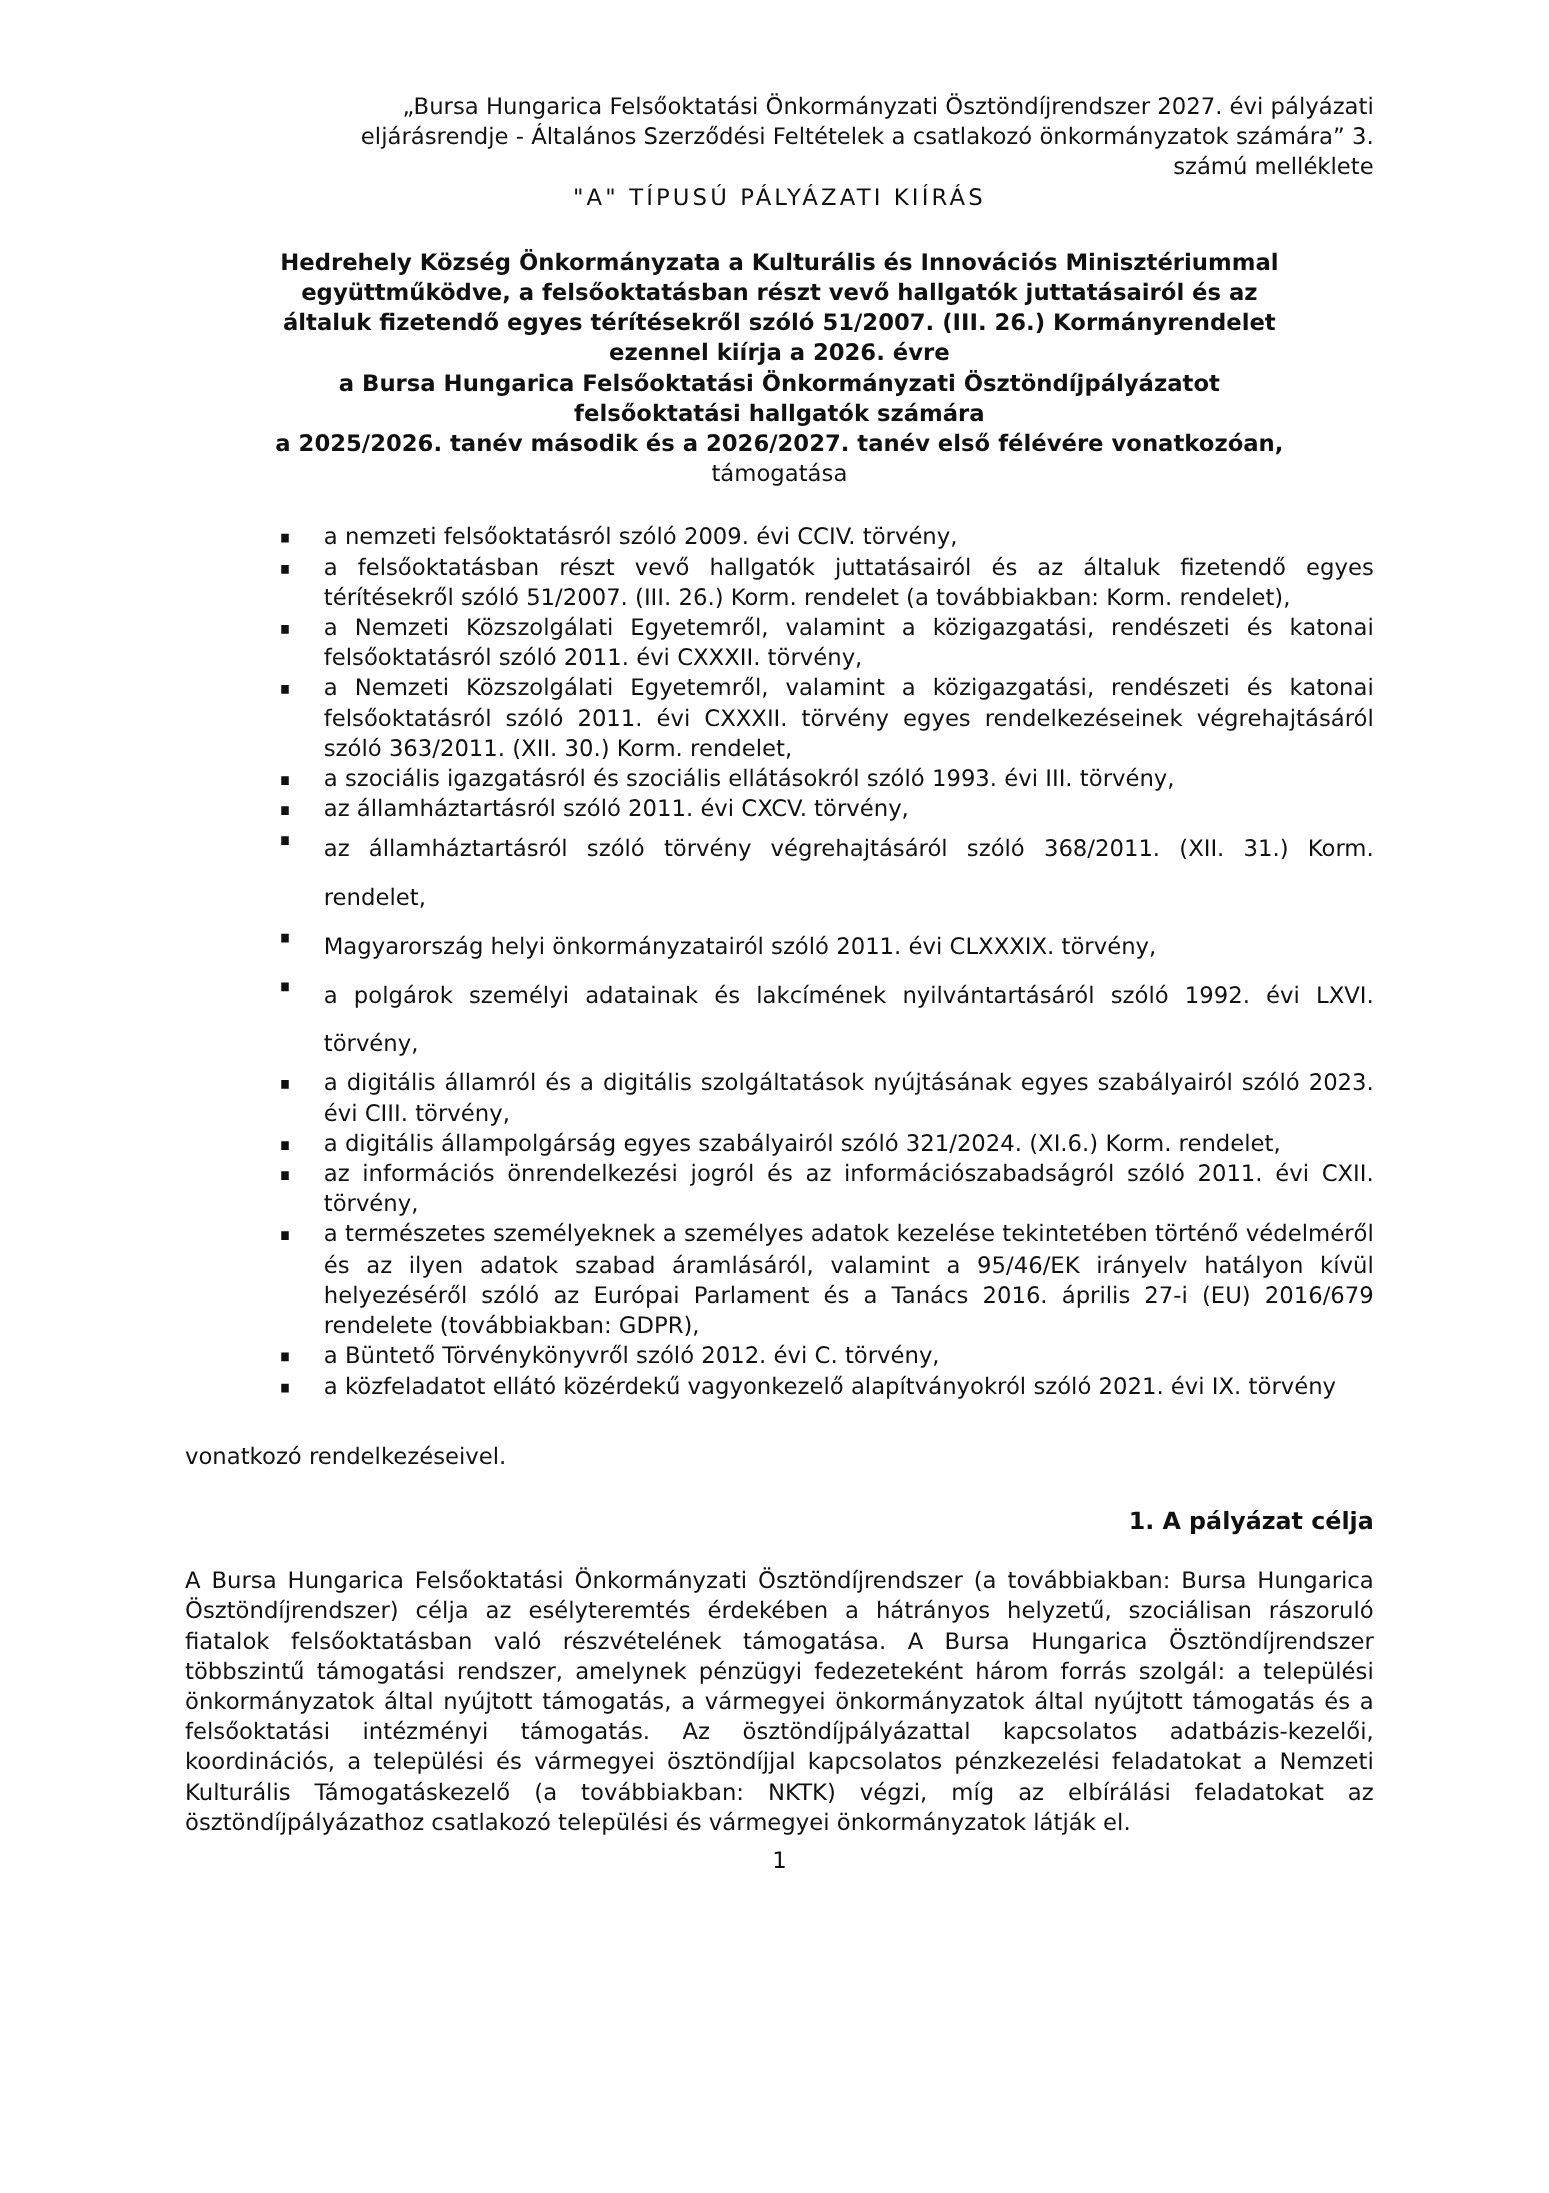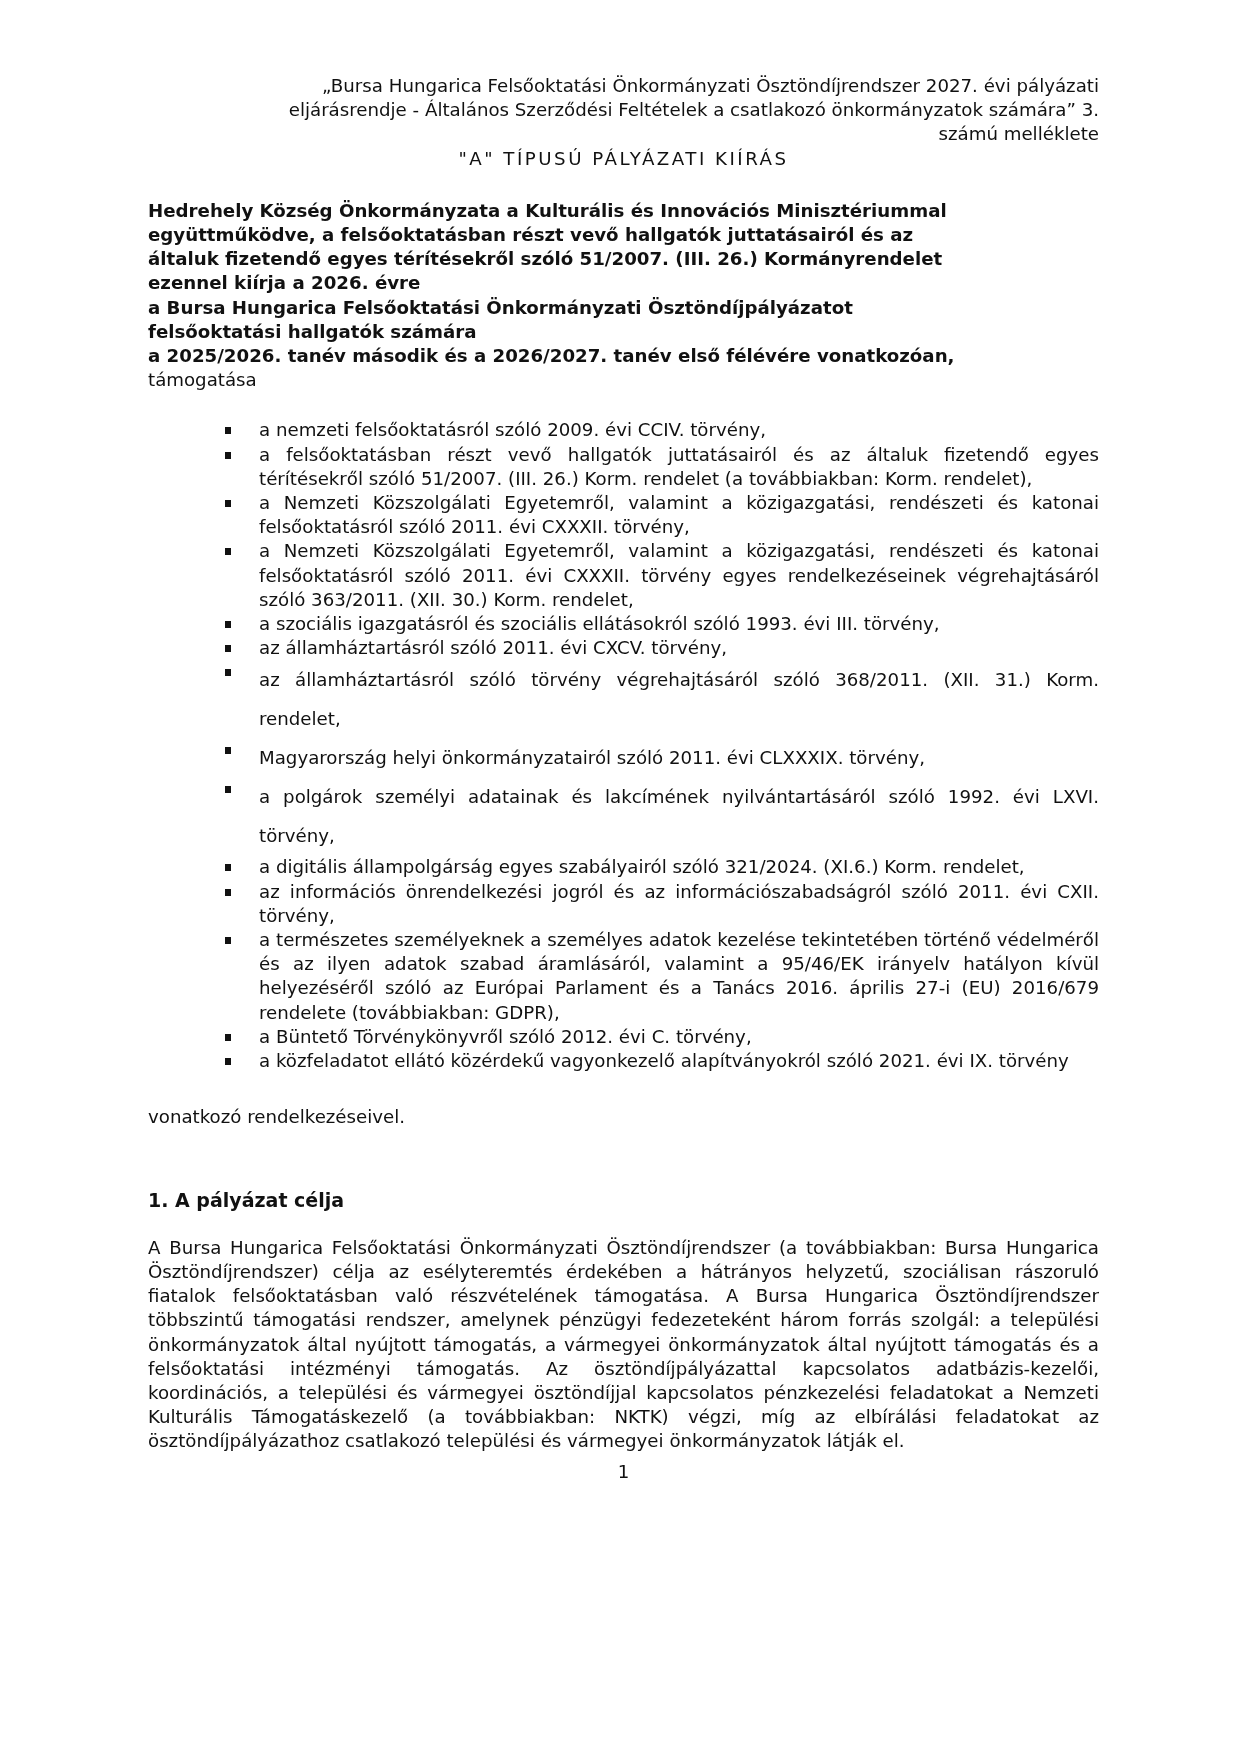--- a/index.html
+++ b/index.html
@@ -4,31 +4,31 @@
 <style>
   html, body { margin: 0; padding: 0; background: #ffffff; }
   body { width: 1239px; height: 1754px; position: relative; overflow: hidden; }
   .page {
     position: absolute; left: 148px; top: 74px; width: 951px;
     font-family: "DejaVu Sans", sans-serif; font-size: 18.2px; line-height: 24.2px;
     color: #111111;
   }
   .hdr-right { text-align: right; }
   .title-type { text-align: center; letter-spacing: 2.5px; margin-top: 0px; }
-  .decl { text-align: left; font-weight: bold; margin-top: 28px; }
+  .decl { text-align: center; font-weight: bold; margin-top: 28px; }
   .decl .plain { font-weight: normal; }
   ul.laws { list-style: none; margin: 26px 0 0 0; padding: 0 0 0 111px; }
   ul.laws li { position: relative; text-align: justify; }
   ul.laws li.tall { line-height: 39px; }
   ul.laws li::before {
     content: ""; position: absolute; left: -34px; top: 9px;
     width: 6px; height: 7px; background: #111;
   }
   .closing { margin-top: 32px; }
-  .sec-head { font-weight: bold; font-size: 19px; margin-top: 58px; }
+  .sec-head { font-weight: bold; font-size: 19px; margin-top: 27px; text-align: right; }
   .para { text-align: justify; margin-top: 24px; }
   .pgnum { text-align: center; margin-top: 6px; }
 </style>
 </head>
 <body>
 
 <div class="page">
 
   <div class="hdr-right">
     <div>„Bursa Hungarica Felsőoktatási Önkormányzati Ösztöndíjrendszer 2027. évi pályázati</div>
@@ -52,20 +52,21 @@
   <ul class="laws">
     <li>a nemzeti felsőoktatásról szóló 2009. évi CCIV. törvény,</li>
     <li>a felsőoktatásban részt vevő hallgatók juttatásairól és az általuk fizetendő egyes térítésekről szóló 51/2007. (III. 26.) Korm. rendelet (a továbbiakban: Korm. rendelet),</li>
     <li>a Nemzeti Közszolgálati Egyetemről, valamint a közigazgatási, rendészeti és katonai felsőoktatásról szóló 2011. évi CXXXII. törvény,</li>
     <li>a Nemzeti Közszolgálati Egyetemről, valamint a közigazgatási, rendészeti és katonai felsőoktatásról szóló 2011. évi CXXXII. törvény egyes rendelkezéseinek végrehajtásáról szóló 363/2011. (XII. 30.) Korm. rendelet,</li>
     <li>a szociális igazgatásról és szociális ellátásokról szóló 1993. évi III. törvény,</li>
     <li>az államháztartásról szóló 2011. évi CXCV. törvény,</li>
     <li class="tall">az államháztartásról szóló törvény végrehajtásáról szóló 368/2011. (XII. 31.) Korm. rendelet,</li>
     <li class="tall">Magyarország helyi önkormányzatairól szóló 2011. évi CLXXXIX. törvény,</li>
     <li class="tall">a polgárok személyi adatainak és lakcímének nyilvántartásáról szóló 1992. évi LXVI. törvény,</li>
+    <li>a digitális államról és a digitális szolgáltatások nyújtásának egyes szabályairól szóló 2023. évi CIII. törvény,</li>
     <li>a digitális állampolgárság egyes szabályairól szóló 321/2024. (XI.6.) Korm. rendelet,</li>
     <li>az információs önrendelkezési jogról és az információszabadságról szóló 2011. évi CXII. törvény,</li>
     <li>a természetes személyeknek a személyes adatok kezelése tekintetében történő védelméről és az ilyen adatok szabad áramlásáról, valamint a 95/46/EK irányelv hatályon kívül helyezéséről szóló az Európai Parlament és a Tanács 2016. április 27-i (EU) 2016/679 rendelete (továbbiakban: GDPR),</li>
     <li>a Büntető Törvénykönyvről szóló 2012. évi C. törvény,</li>
     <li>a közfeladatot ellátó közérdekű vagyonkezelő alapítványokról szóló 2021. évi IX. törvény</li>
   </ul>
 
   <div class="closing">vonatkozó rendelkezéseivel.</div>
 
   <div class="sec-head">1. A pályázat célja</div>

